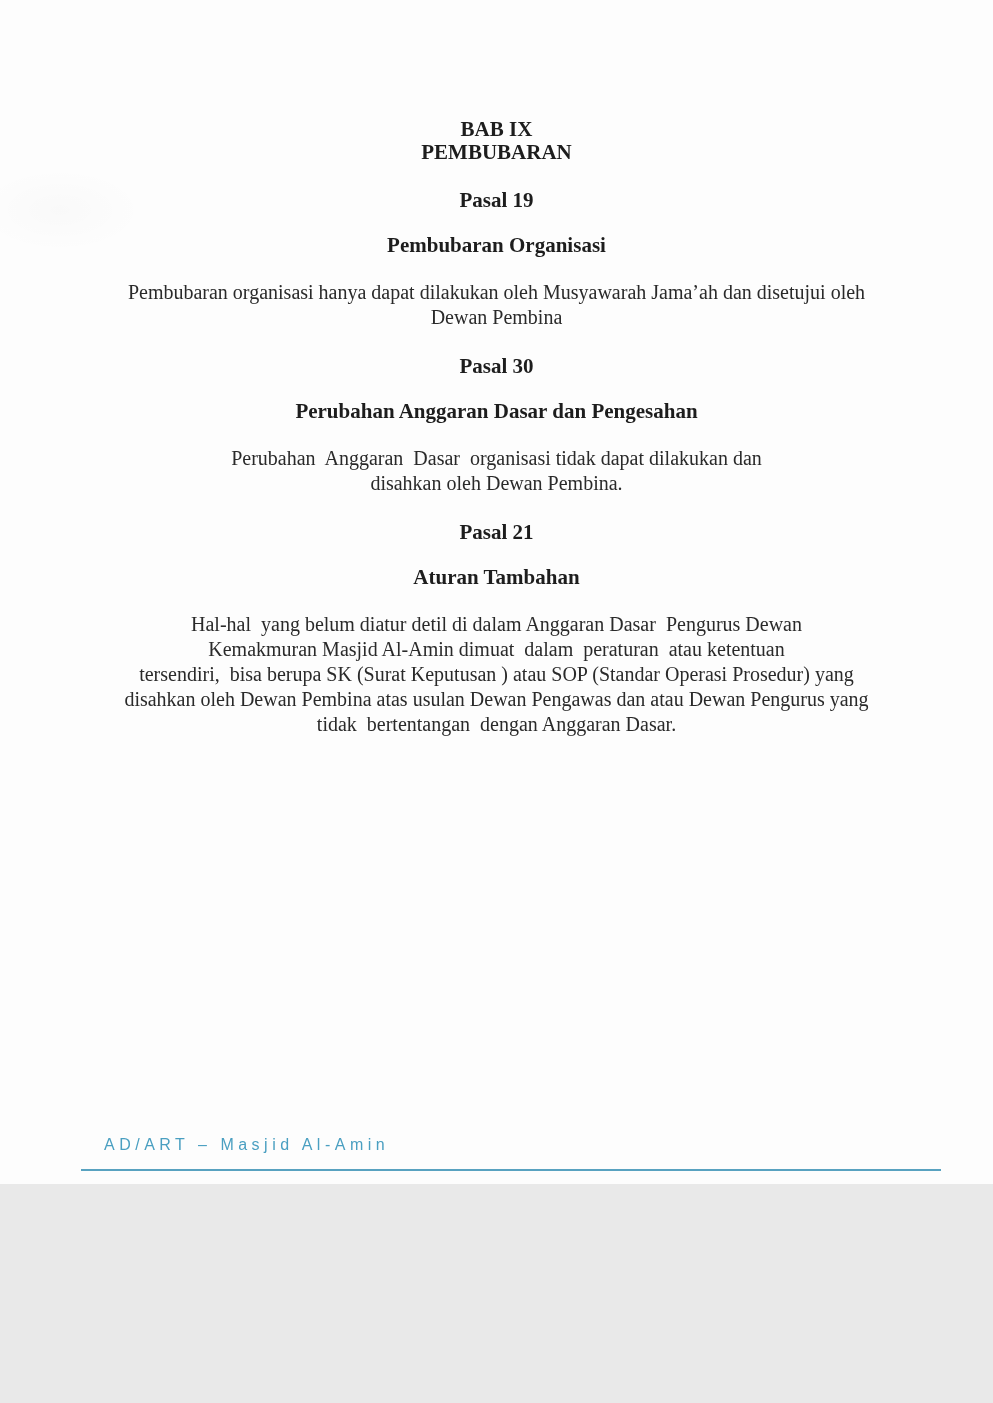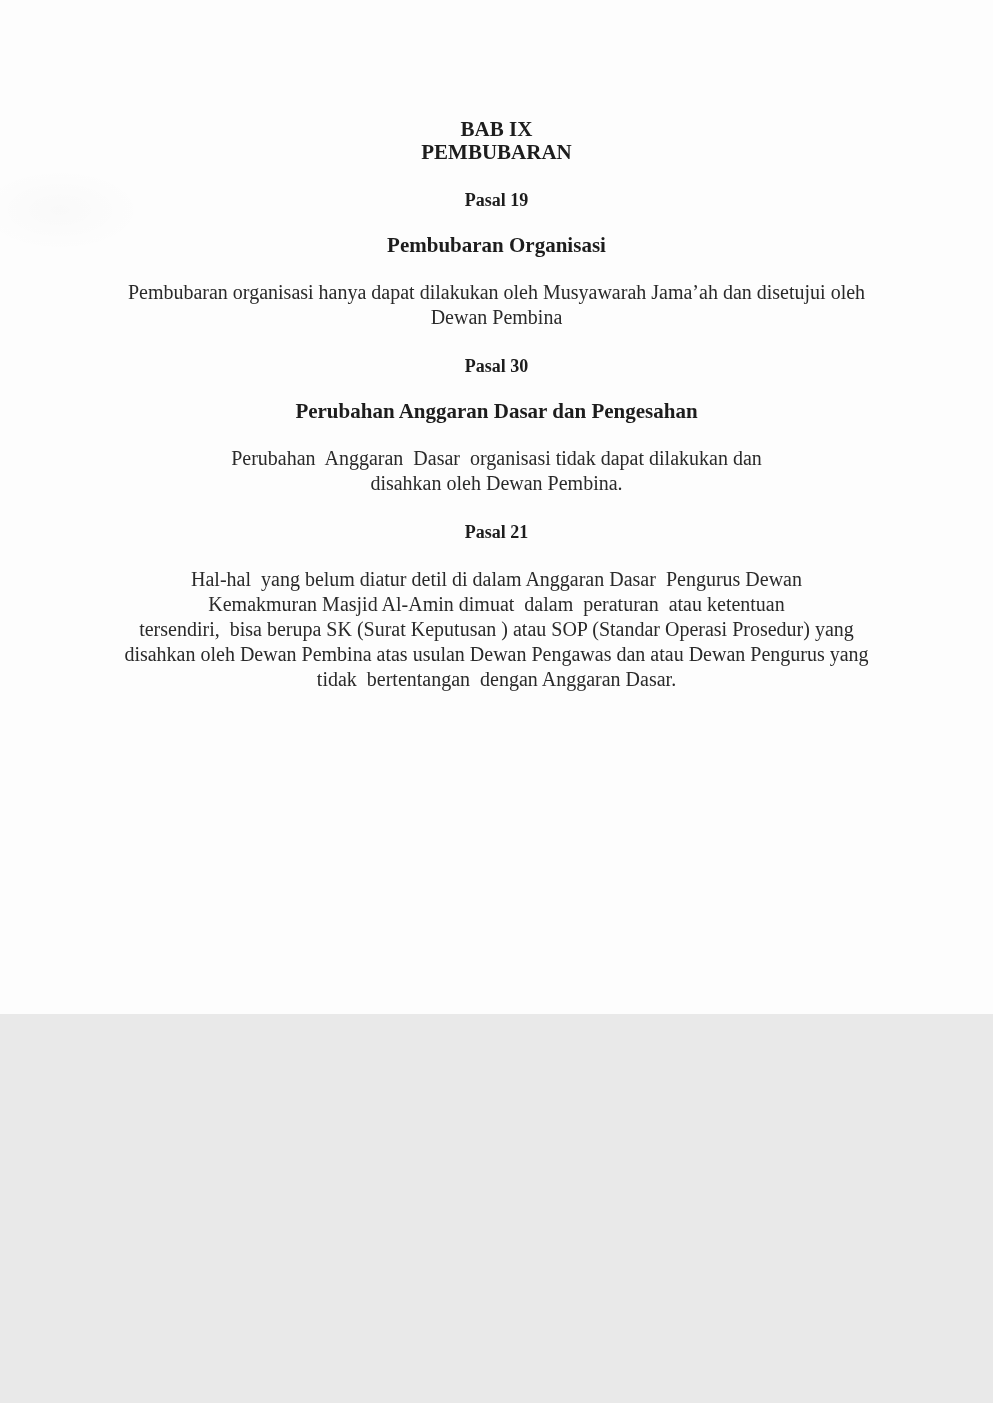--- a/index.html
+++ b/index.html
@@ -3,21 +3,21 @@
 <meta charset="utf-8">
 <style>
   html, body {
     margin: 0;
     padding: 0;
     background: #e9e9e9;
   }
   .page {
     position: relative;
     width: 993px;
-    height: 1014px;
+    height: 1184px;
     margin: 0 auto;
     overflow: hidden;
     font-family: "Liberation Serif", serif;
     color: #262626;
     background:
       radial-gradient(ellipse 320px 70px at 330px 1345px, rgba(0,0,0,0.022), transparent 70%),
       radial-gradient(ellipse 220px 160px at 960px 1320px, rgba(0,0,0,0.022), transparent 70%),
       radial-gradient(ellipse 120px 60px at 60px 210px, rgba(0,0,0,0.015), transparent 70%),
       #fdfdfd;
   }
@@ -33,21 +33,21 @@
     font-weight: bold;
     font-size: 21px;
     line-height: 23px;
     color: #1d1d1d;
     white-space: pre-line;
     margin: 20px 0 0 0;
   }
   .chapter-heading:first-child { margin-top: 0; }
   .article-heading {
     font-weight: bold;
-    font-size: 18px;
+    font-size: 21px;
     line-height: 23px;
     color: #1d1d1d;
     margin: 25px 0 0 0;
   }
   .article-title {
     font-weight: bold;
     font-size: 21px;
     line-height: 23px;
     color: #1d1d1d;
     margin: 22px 0 0 0;
@@ -103,20 +103,21 @@
     <div class="article-title">Pembubaran Organisasi</div>
     <div class="paragraph">Pembubaran organisasi hanya dapat dilakukan oleh Musyawarah Jama’ah dan disetujui oleh
 Dewan Pembina</div>
 
     <div class="article-heading">Pasal 30</div>
     <div class="article-title">Perubahan Anggaran Dasar dan Pengesahan</div>
     <div class="paragraph">Perubahan  Anggaran  Dasar  organisasi tidak dapat dilakukan dan
 disahkan oleh Dewan Pembina.</div>
 
     <div class="article-heading">Pasal 21</div>
+    <div class="article-title">Aturan Tambahan</div>
     <div class="paragraph">Hal-hal  yang belum diatur detil di dalam Anggaran Dasar  Pengurus Dewan
 Kemakmuran Masjid Al-Amin dimuat  dalam  peraturan  atau ketentuan
 tersendiri,  bisa berupa SK (Surat Keputusan ) atau SOP (Standar Operasi Prosedur) yang
 disahkan oleh Dewan Pembina atas usulan Dewan Pengawas dan atau Dewan Pengurus yang
 tidak  bertentangan  dengan Anggaran Dasar.</div>
 
   </div>
 
   <div class="footer-rule"></div>
 

